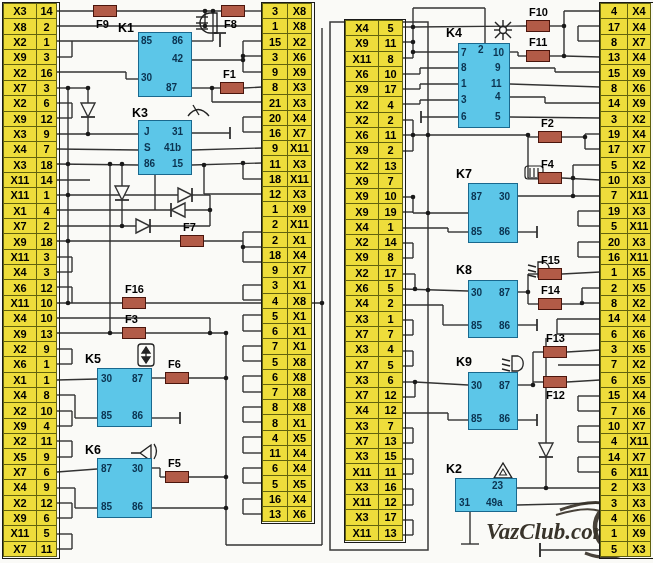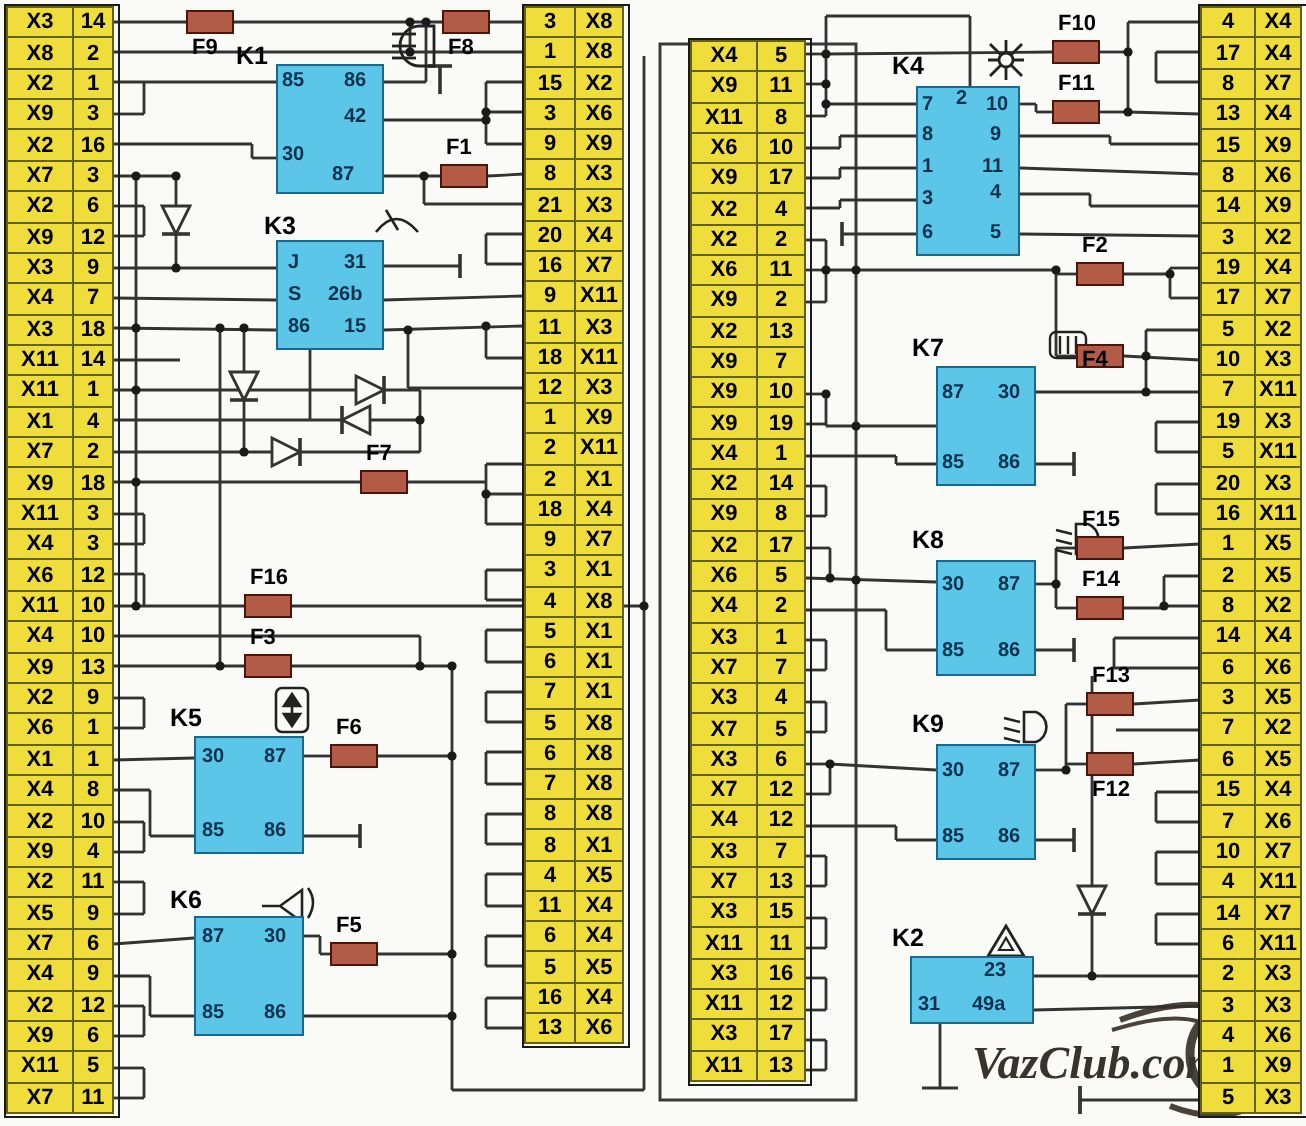--- a/index.html
+++ b/index.html
@@ -1026,21 +1026,21 @@
     <div class="pin" style="left: 141px; top: 35px;">85</div>
     <div class="pin" style="left: 172px; top: 35px;">86</div>
     <div class="pin" style="left: 172px; top: 53px;">42</div>
     <div class="pin" style="left: 141px; top: 72px;">30</div>
     <div class="pin" style="left: 166px; top: 82px;">87</div>
     <div class="relay" style="left: 138px; top: 120px; width: 54px; height: 55px;"></div>
     <div class="rlabel" style="left: 120px; top: 106px; padding-left: 12px;">K3</div>
     <div class="pin" style="left: 144px; top: 126px;">J</div>
     <div class="pin" style="left: 172px; top: 126px;">31</div>
     <div class="pin" style="left: 144px; top: 142px;">S</div>
-    <div class="pin" style="left: 164px; top: 142px;">26b</div>
+    <div class="pin" style="left: 164px; top: 142px;">41b</div>
     <div class="pin" style="left: 144px; top: 158px;">86</div>
     <div class="pin" style="left: 172px; top: 158px;">15</div>
     <div class="relay" style="left: 458px; top: 43px; width: 52px; height: 85px;"></div>
     <div class="rlabel" style="left: 446px; top: 26px;">K4</div>
     <div class="pin" style="left: 478px; top: 44px;">2</div>
     <div class="pin" style="left: 461px; top: 47px;">7</div>
     <div class="pin" style="left: 461px; top: 62px;">8</div>
     <div class="pin" style="left: 461px; top: 78px;">1</div>
     <div class="pin" style="left: 461px; top: 94px;">3</div>
     <div class="pin" style="left: 461px; top: 111px;">6</div>
@@ -1100,21 +1100,21 @@
     <div class="flabel" style="left: 168px; top: 358px;">F6</div>
     <div class="fuse" style="left: 165px; top: 471px;"></div>
     <div class="flabel" style="left: 168px; top: 457px;">F5</div>
     <div class="fuse" style="left: 526px; top: 20px;"></div>
     <div class="flabel" style="left: 529px; top: 6px;">F10</div>
     <div class="fuse" style="left: 526px; top: 50px;"></div>
     <div class="flabel" style="left: 529px; top: 36px;">F11</div>
     <div class="fuse" style="left: 538px; top: 131px;"></div>
     <div class="flabel" style="left: 541px; top: 117px;">F2</div>
     <div class="fuse" style="left: 538px; top: 172px;"></div>
-    <div class="flabel" style="left: 541px; top: 158px; margin-top: 16px;">F4</div>
+    <div class="flabel" style="left: 541px; top: 158px;">F4</div>
     <div class="fuse" style="left: 538px; top: 268px;"></div>
     <div class="flabel" style="left: 541px; top: 254px;">F15</div>
     <div class="fuse" style="left: 538px; top: 298px;"></div>
     <div class="flabel" style="left: 541px; top: 284px;">F14</div>
     <div class="fuse" style="left: 543px; top: 346px;"></div>
     <div class="flabel" style="left: 546px; top: 332px;">F13</div>
     <div class="fuse" style="left: 543px; top: 376px;"></div>
     <div class="flabel" style="left: 546px; top: 389px;">F12</div>
   </div>
 

